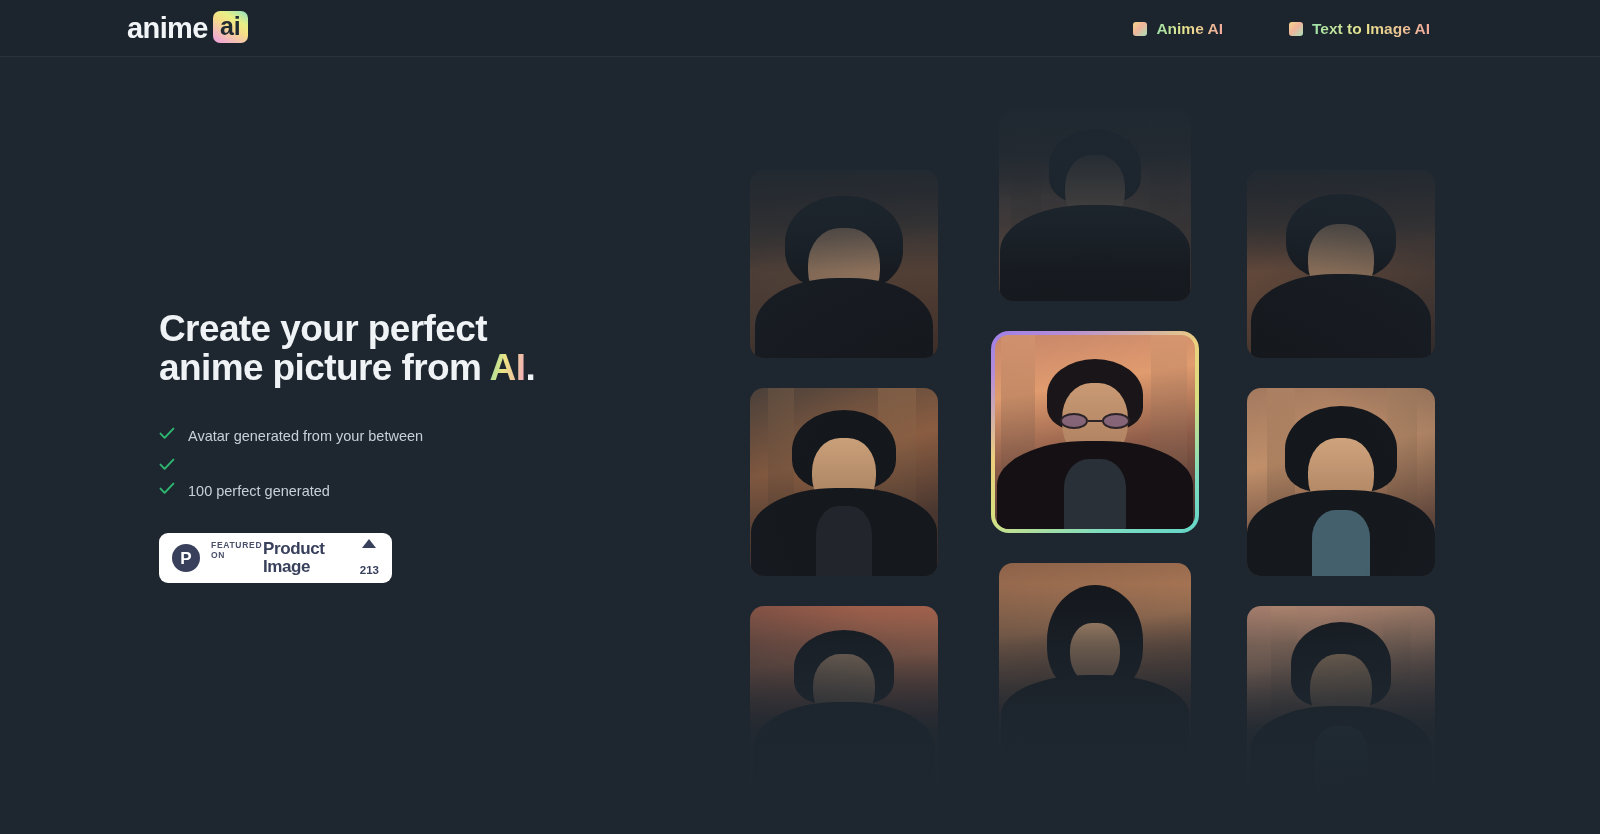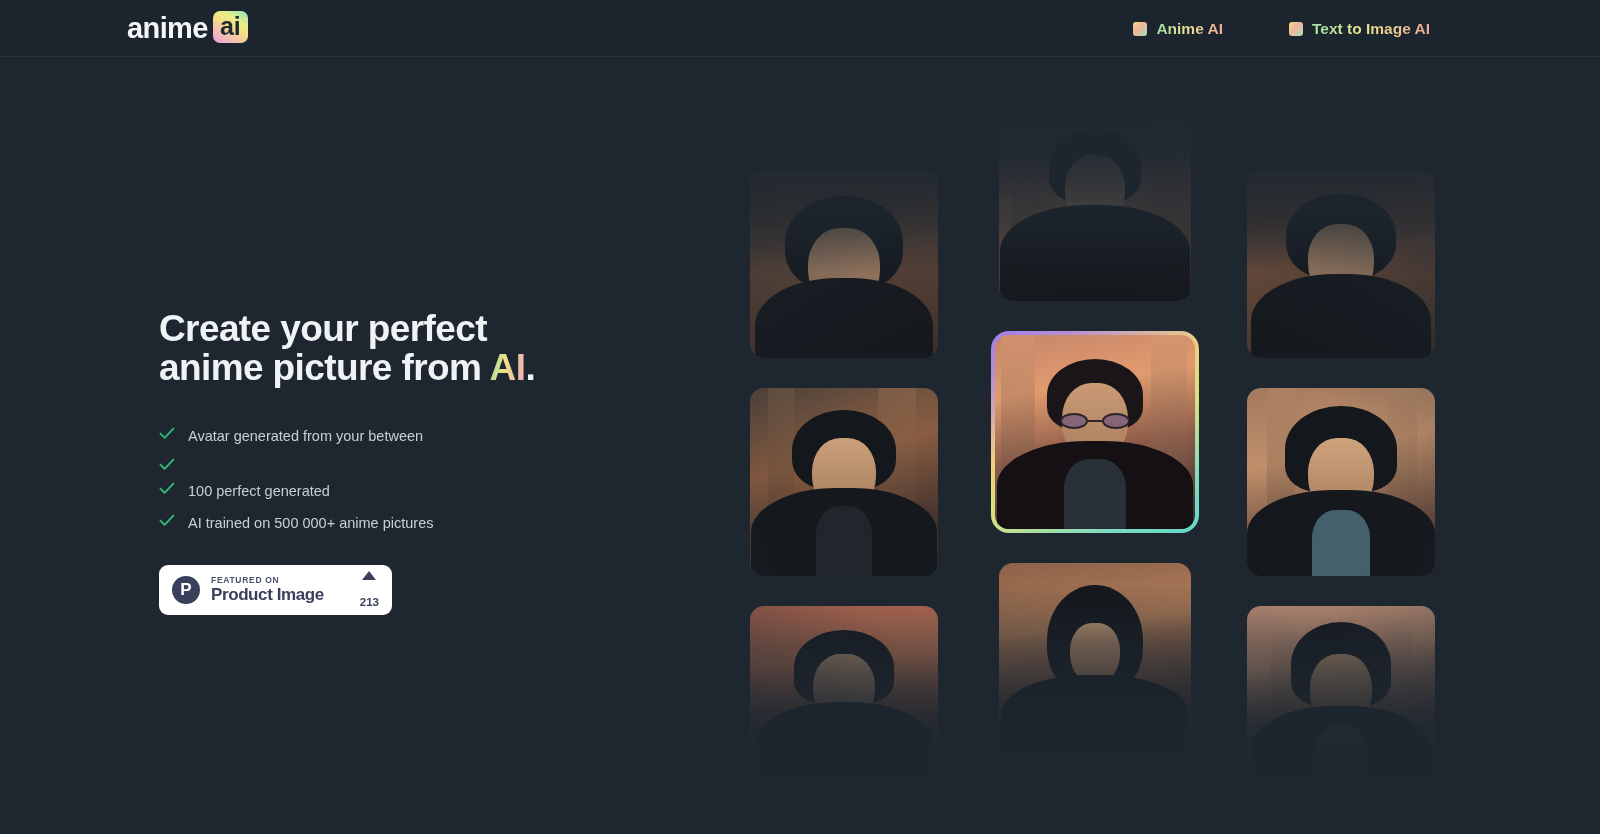--- a/index.html
+++ b/index.html
@@ -79,21 +79,21 @@
     margin-top:30px;
     width:233px; height:50px; border-radius:9px;
     background:#ffffff; display:flex; align-items:center;
     padding:0 13px; cursor:pointer; gap:11px;
   }
   .ph-logo {
     flex:none; width:28px; height:28px; border-radius:50%;
     background:#38405c; display:flex; align-items:center; justify-content:center;
     color:#ffffff; font-size:17px; font-weight:bold; line-height:1;
   }
-  .ph-text { flex:1; display:flex; flex-direction:column; justify-content:center; }
+  .ph-text { flex:1; display:flex; flex-direction:row; justify-content:center; }
   .ph-featured { font-size:8.5px; font-weight:bold; color:#49506b; letter-spacing:0.7px; line-height:1.25; }
   .ph-name { font-size:17px; font-weight:bold; color:#38405c; letter-spacing:-0.4px; line-height:1.1; }
   .ph-votes { flex:none; display:flex; flex-direction:column; align-items:center; gap:17px; }
   .ph-arrow {
     width:0; height:0;
     border-left:7px solid transparent; border-right:7px solid transparent;
     border-bottom:9px solid #38405c;
   }
   .ph-count { font-size:11.5px; font-weight:bold; color:#38405c; line-height:1; }
 
@@ -337,28 +337,20 @@
       </span>
     </li>
     <li class="feature">
       <span class="check">
         <svg width="16" height="13" viewBox="0 0 16 13">
             <path d="M1.5 6.6 L5.6 10.8 L14.4 1.6" fill="none" stroke="#2eb872" stroke-width="1.9" stroke-linecap="round" stroke-linejoin="round"></path>
           </svg>
       </span>
       <span class="feature-text">100 perfect generated</span>
     </li>
-    <li class="feature">
-      <span class="check">
-        <svg width="16" height="13" viewBox="0 0 16 13">
-            <path d="M1.5 6.6 L5.6 10.8 L14.4 1.6" fill="none" stroke="#2eb872" stroke-width="1.9" stroke-linecap="round" stroke-linejoin="round"></path>
-          </svg>
-      </span>
-      <span class="feature-text">AI trained on 500 000+ anime pictures</span>
-    </li>
   </ul>
 
 
   <div class="ph">
     <span class="ph-logo">P</span>
     <span class="ph-text">
       <span class="ph-featured">FEATURED ON</span>
       <span class="ph-name">Product Image</span>
     </span>
     <span class="ph-votes">

